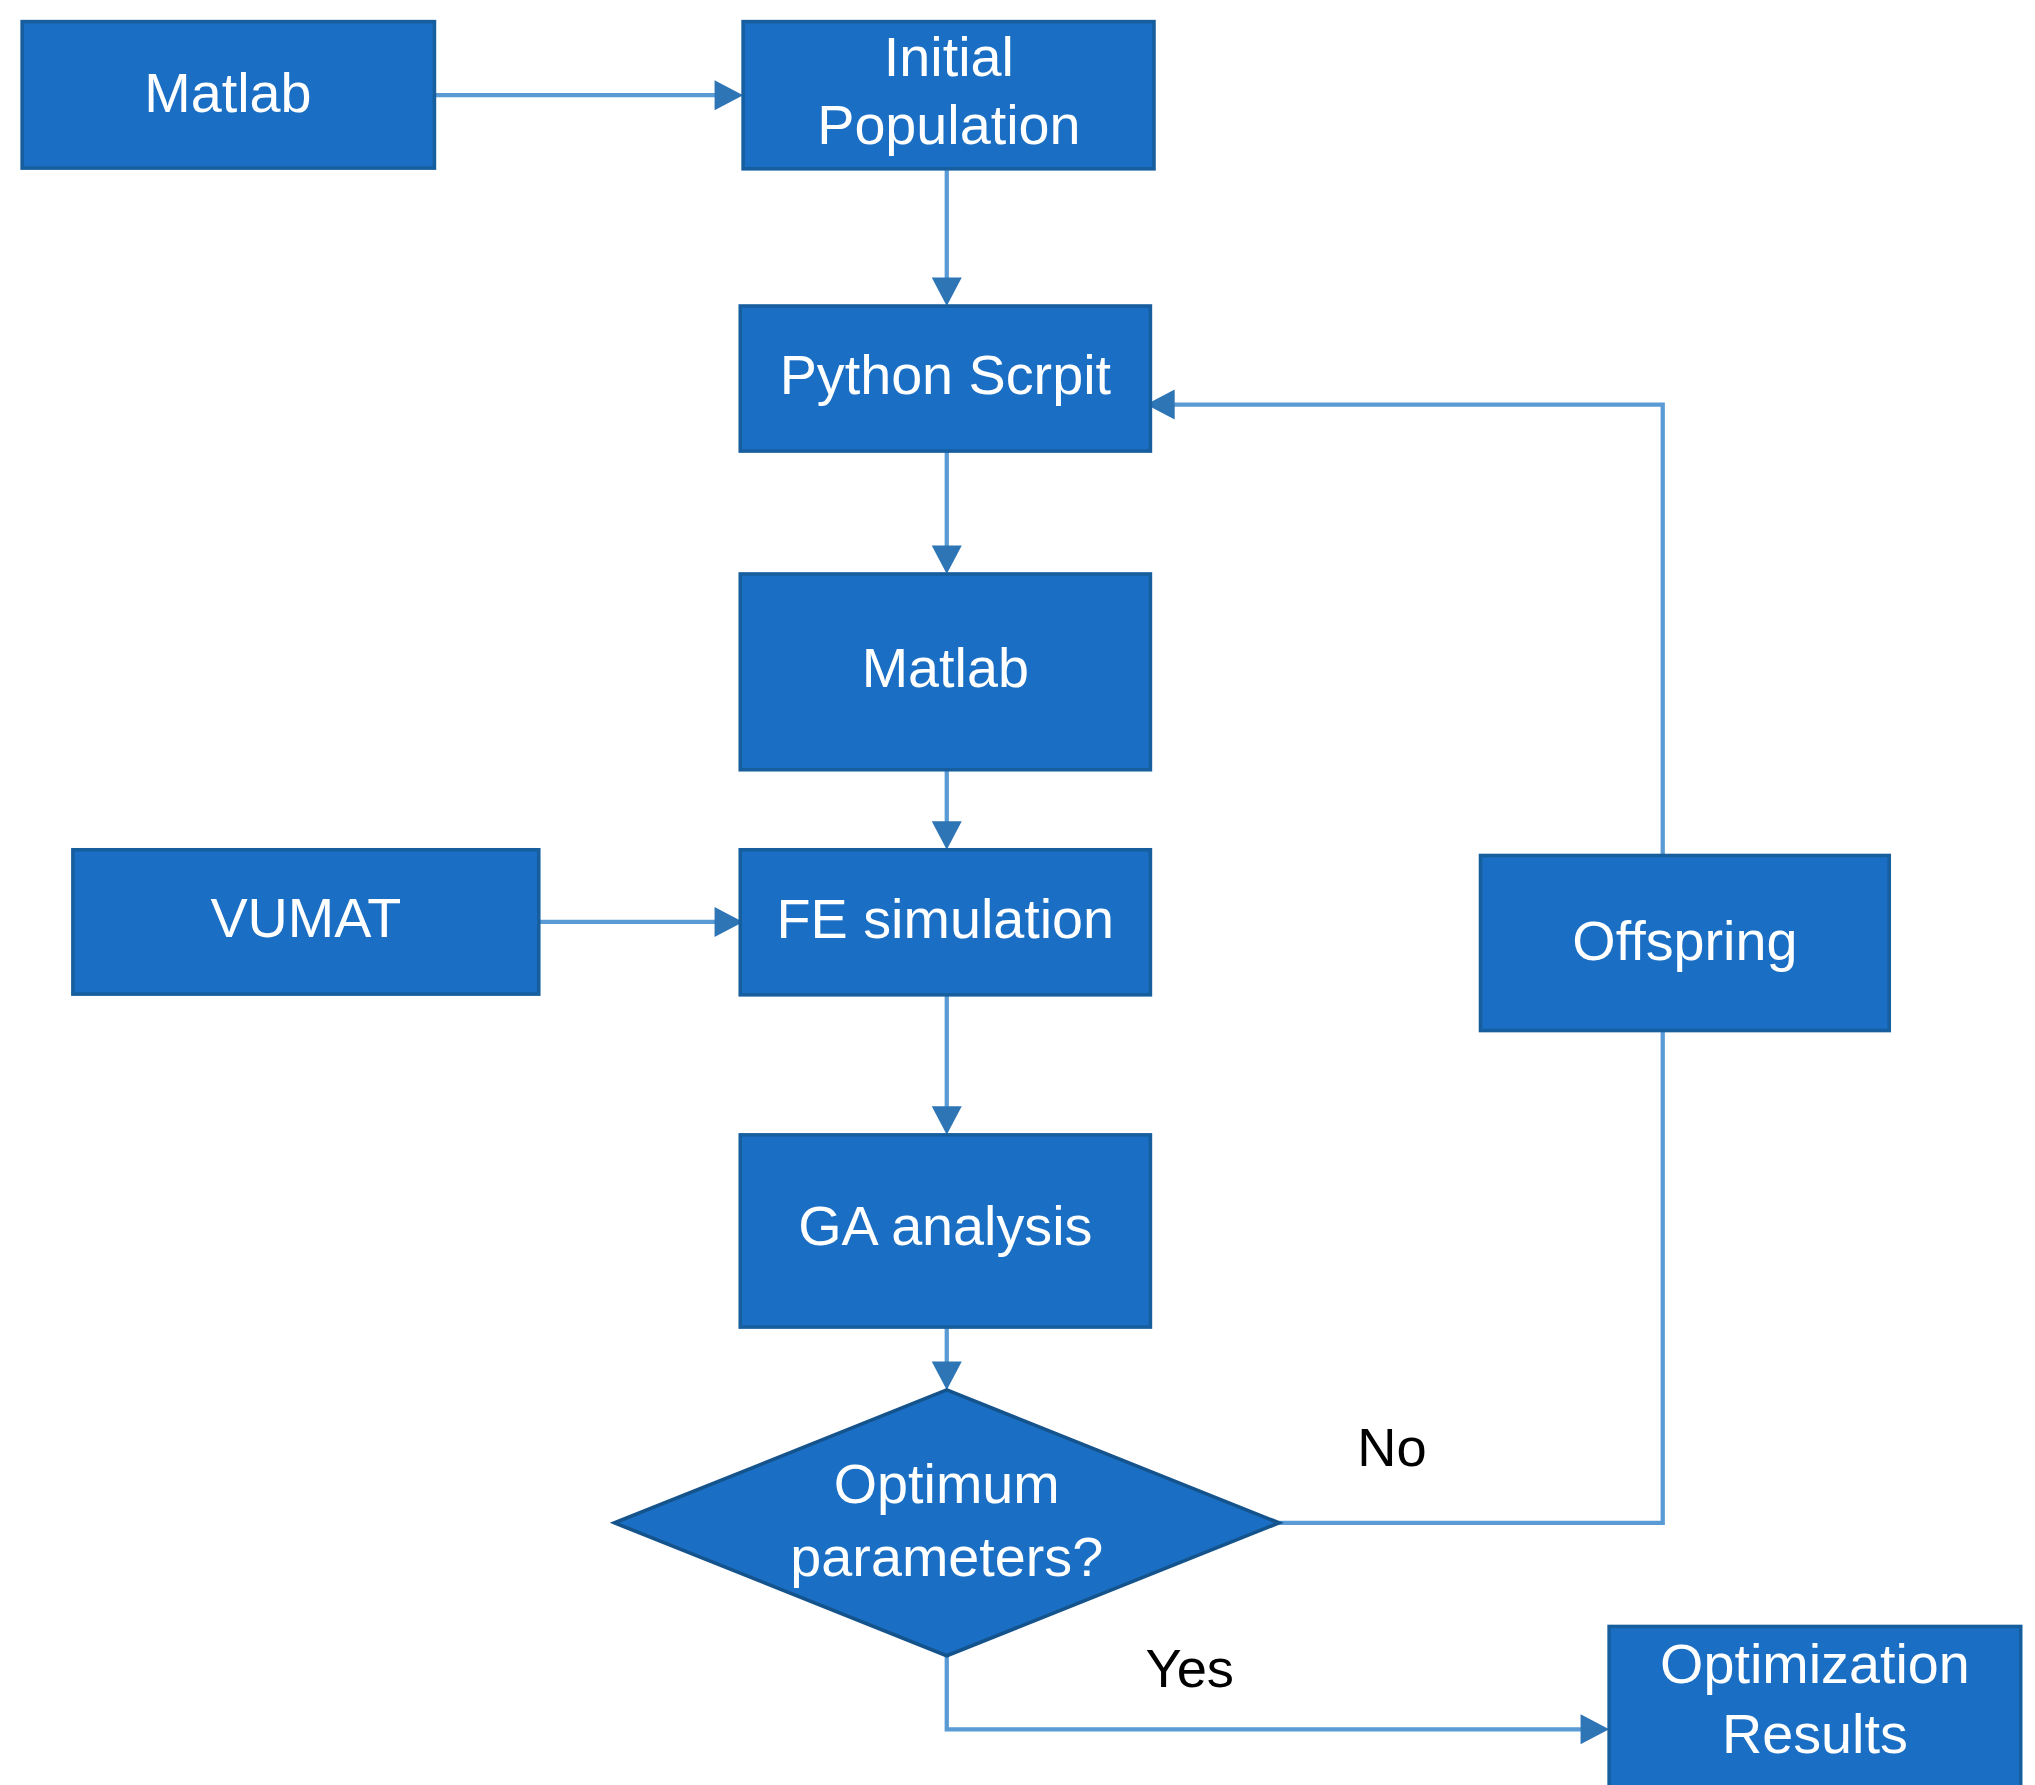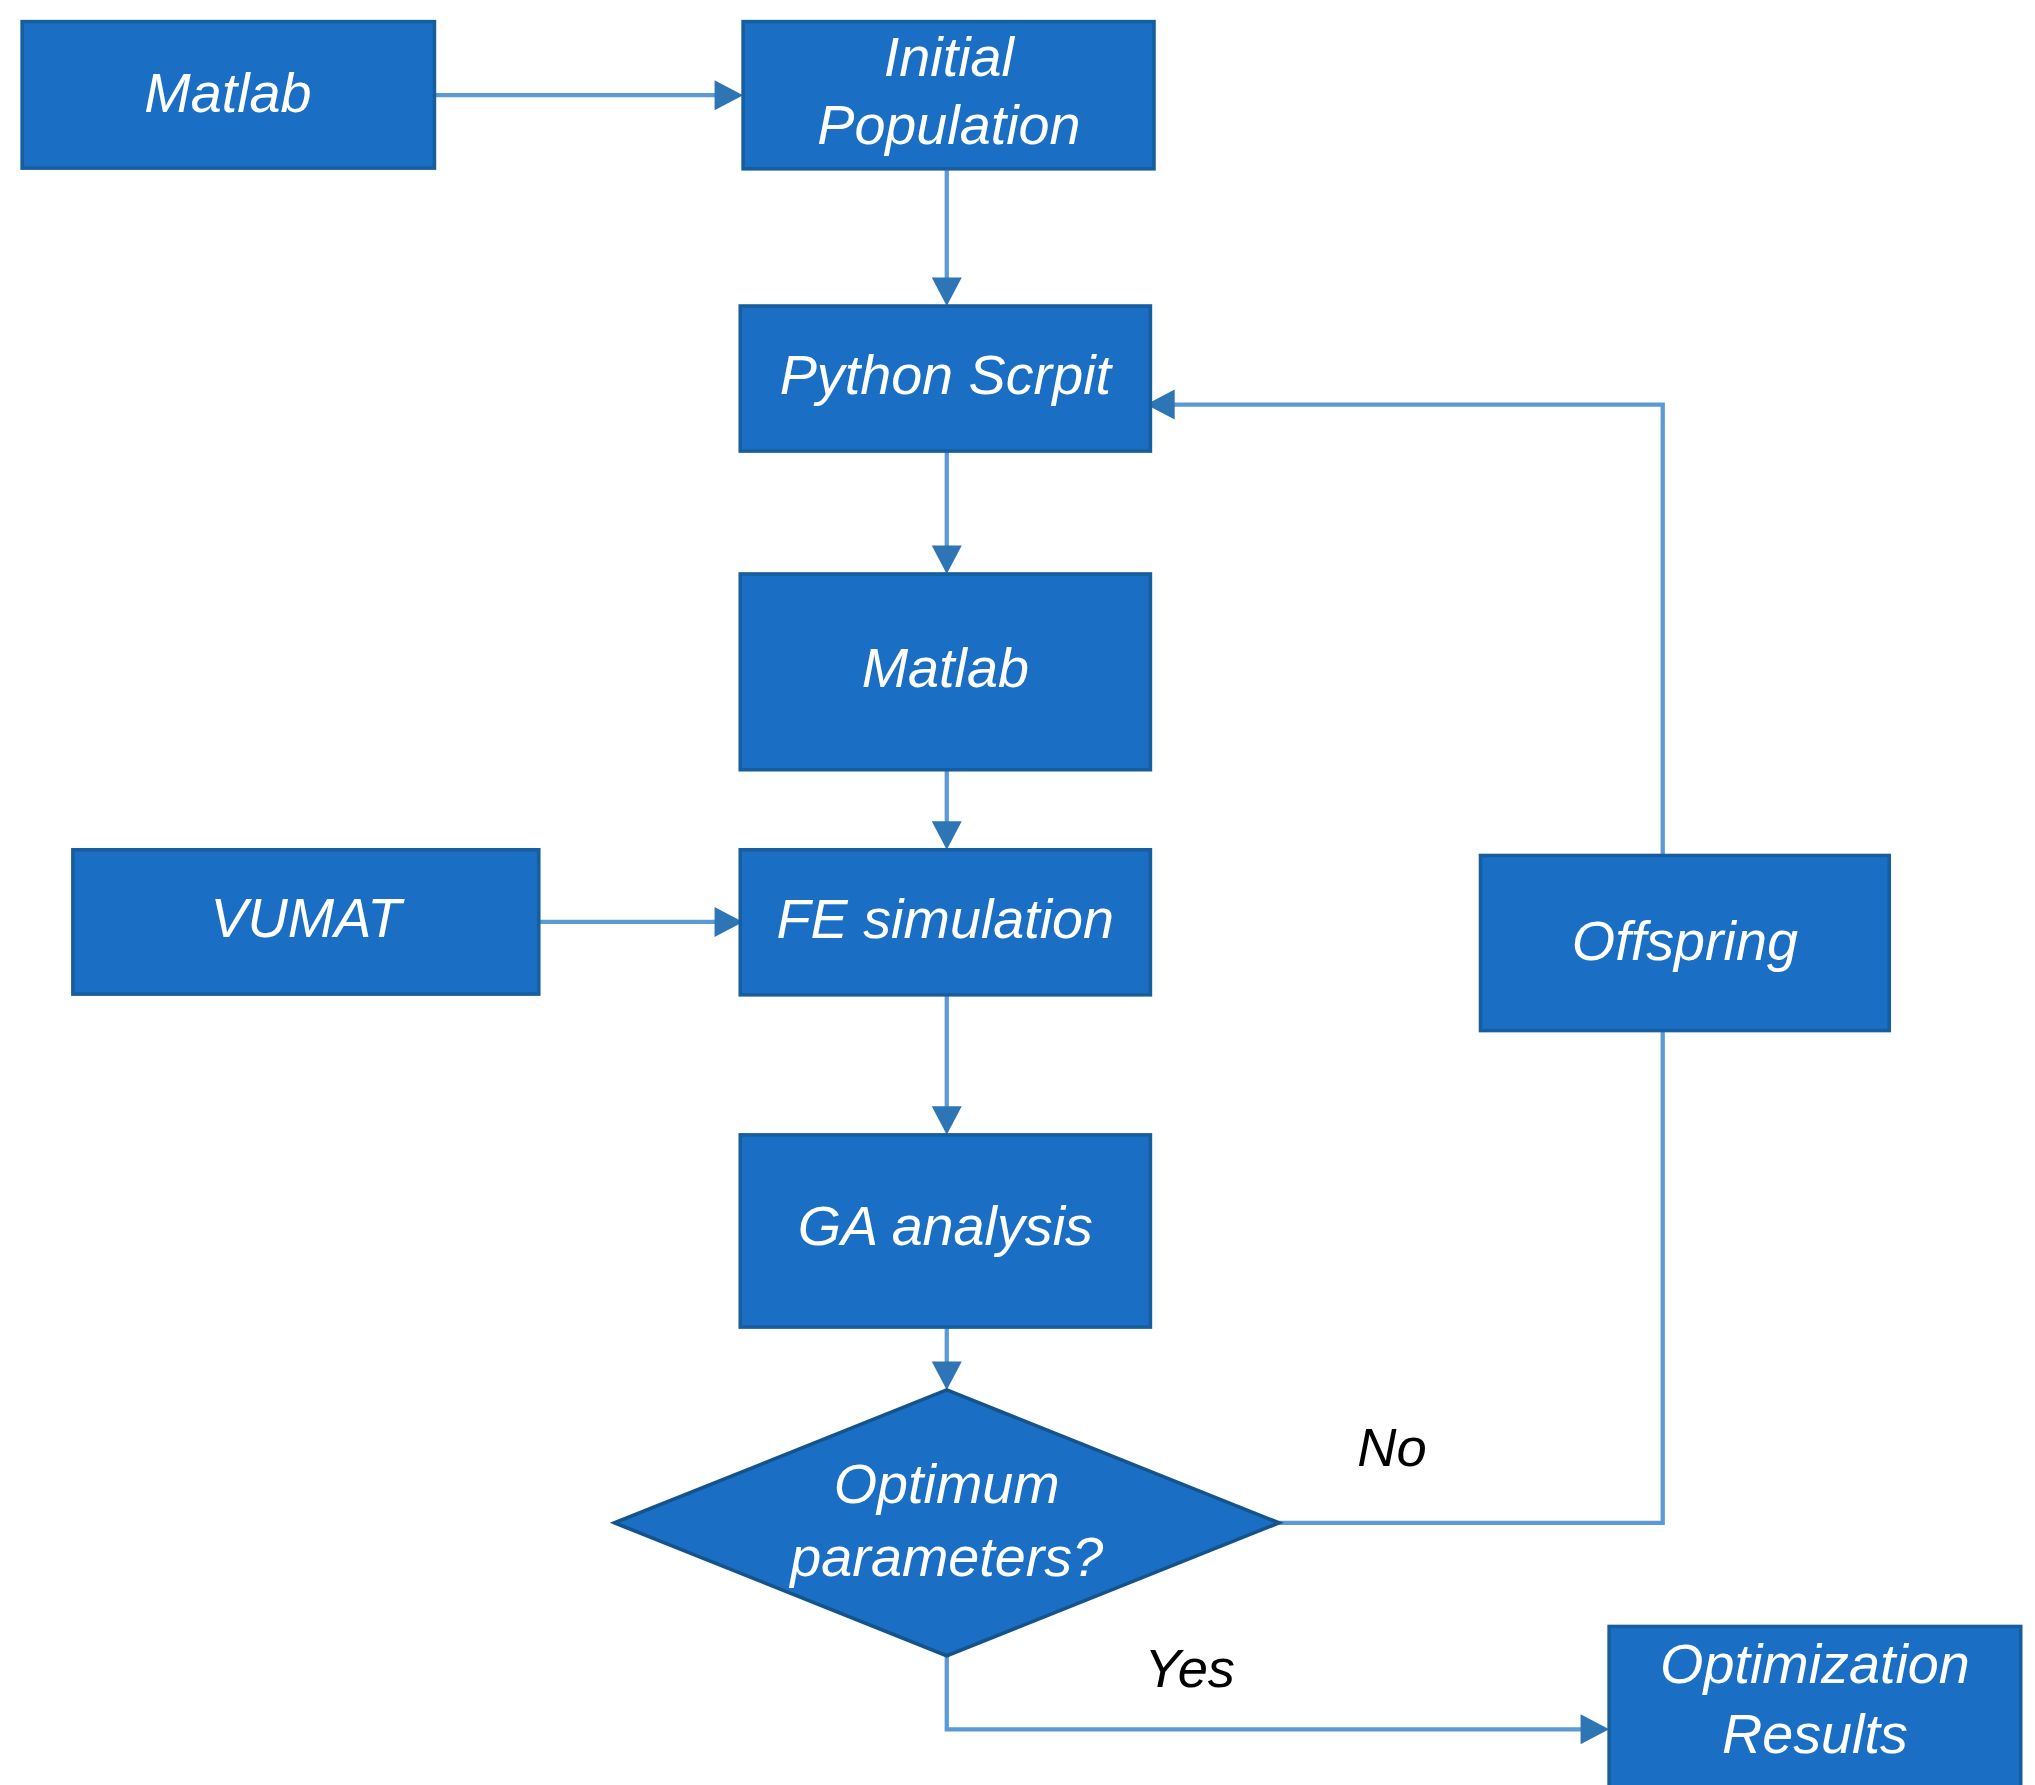--- a/index.html
+++ b/index.html
@@ -10,21 +10,20 @@
   }
   body {
     font-family: "Liberation Sans", sans-serif;
   }
   #canvas {
     position: relative;
     width: 2035px;
     height: 1786px;
     background: #ffffff;
     overflow: hidden;
-    font-style: italic;
   }
   #flow-svg {
     position: absolute;
     left: 0;
     top: 0;
     width: 2035px;
     height: 1786px;
   }
   .node-rect {
     fill: #1A6FC4;

